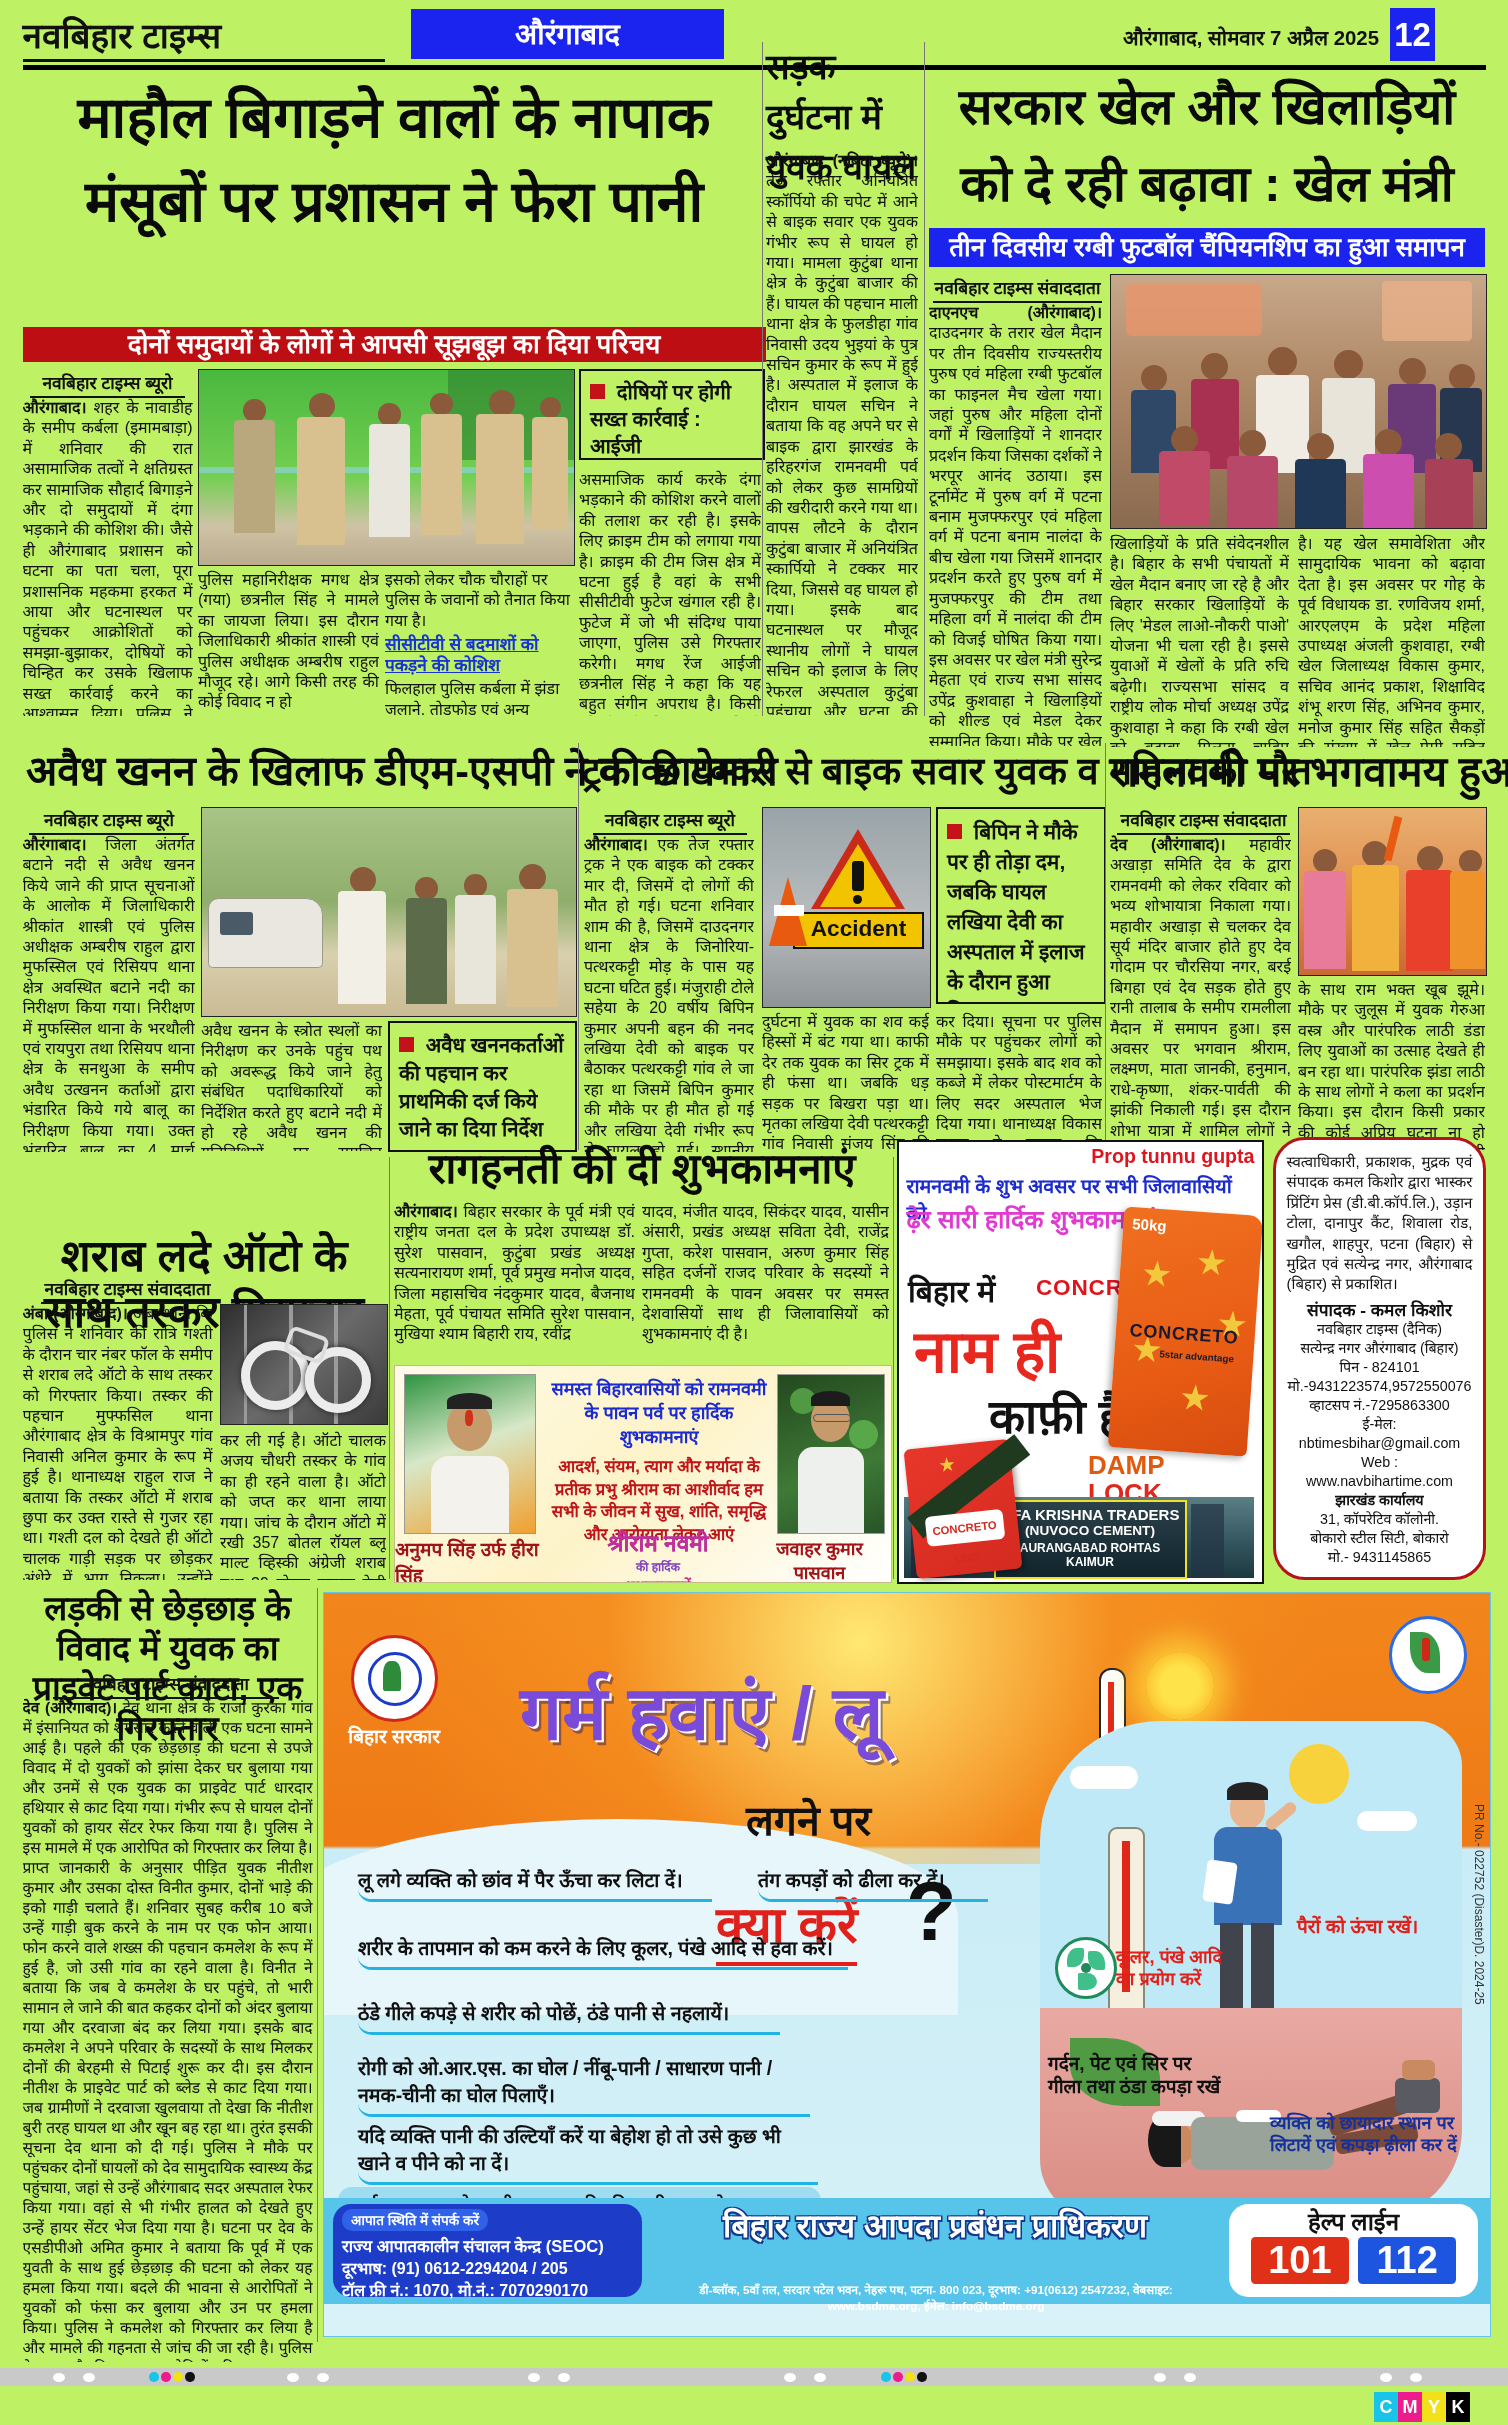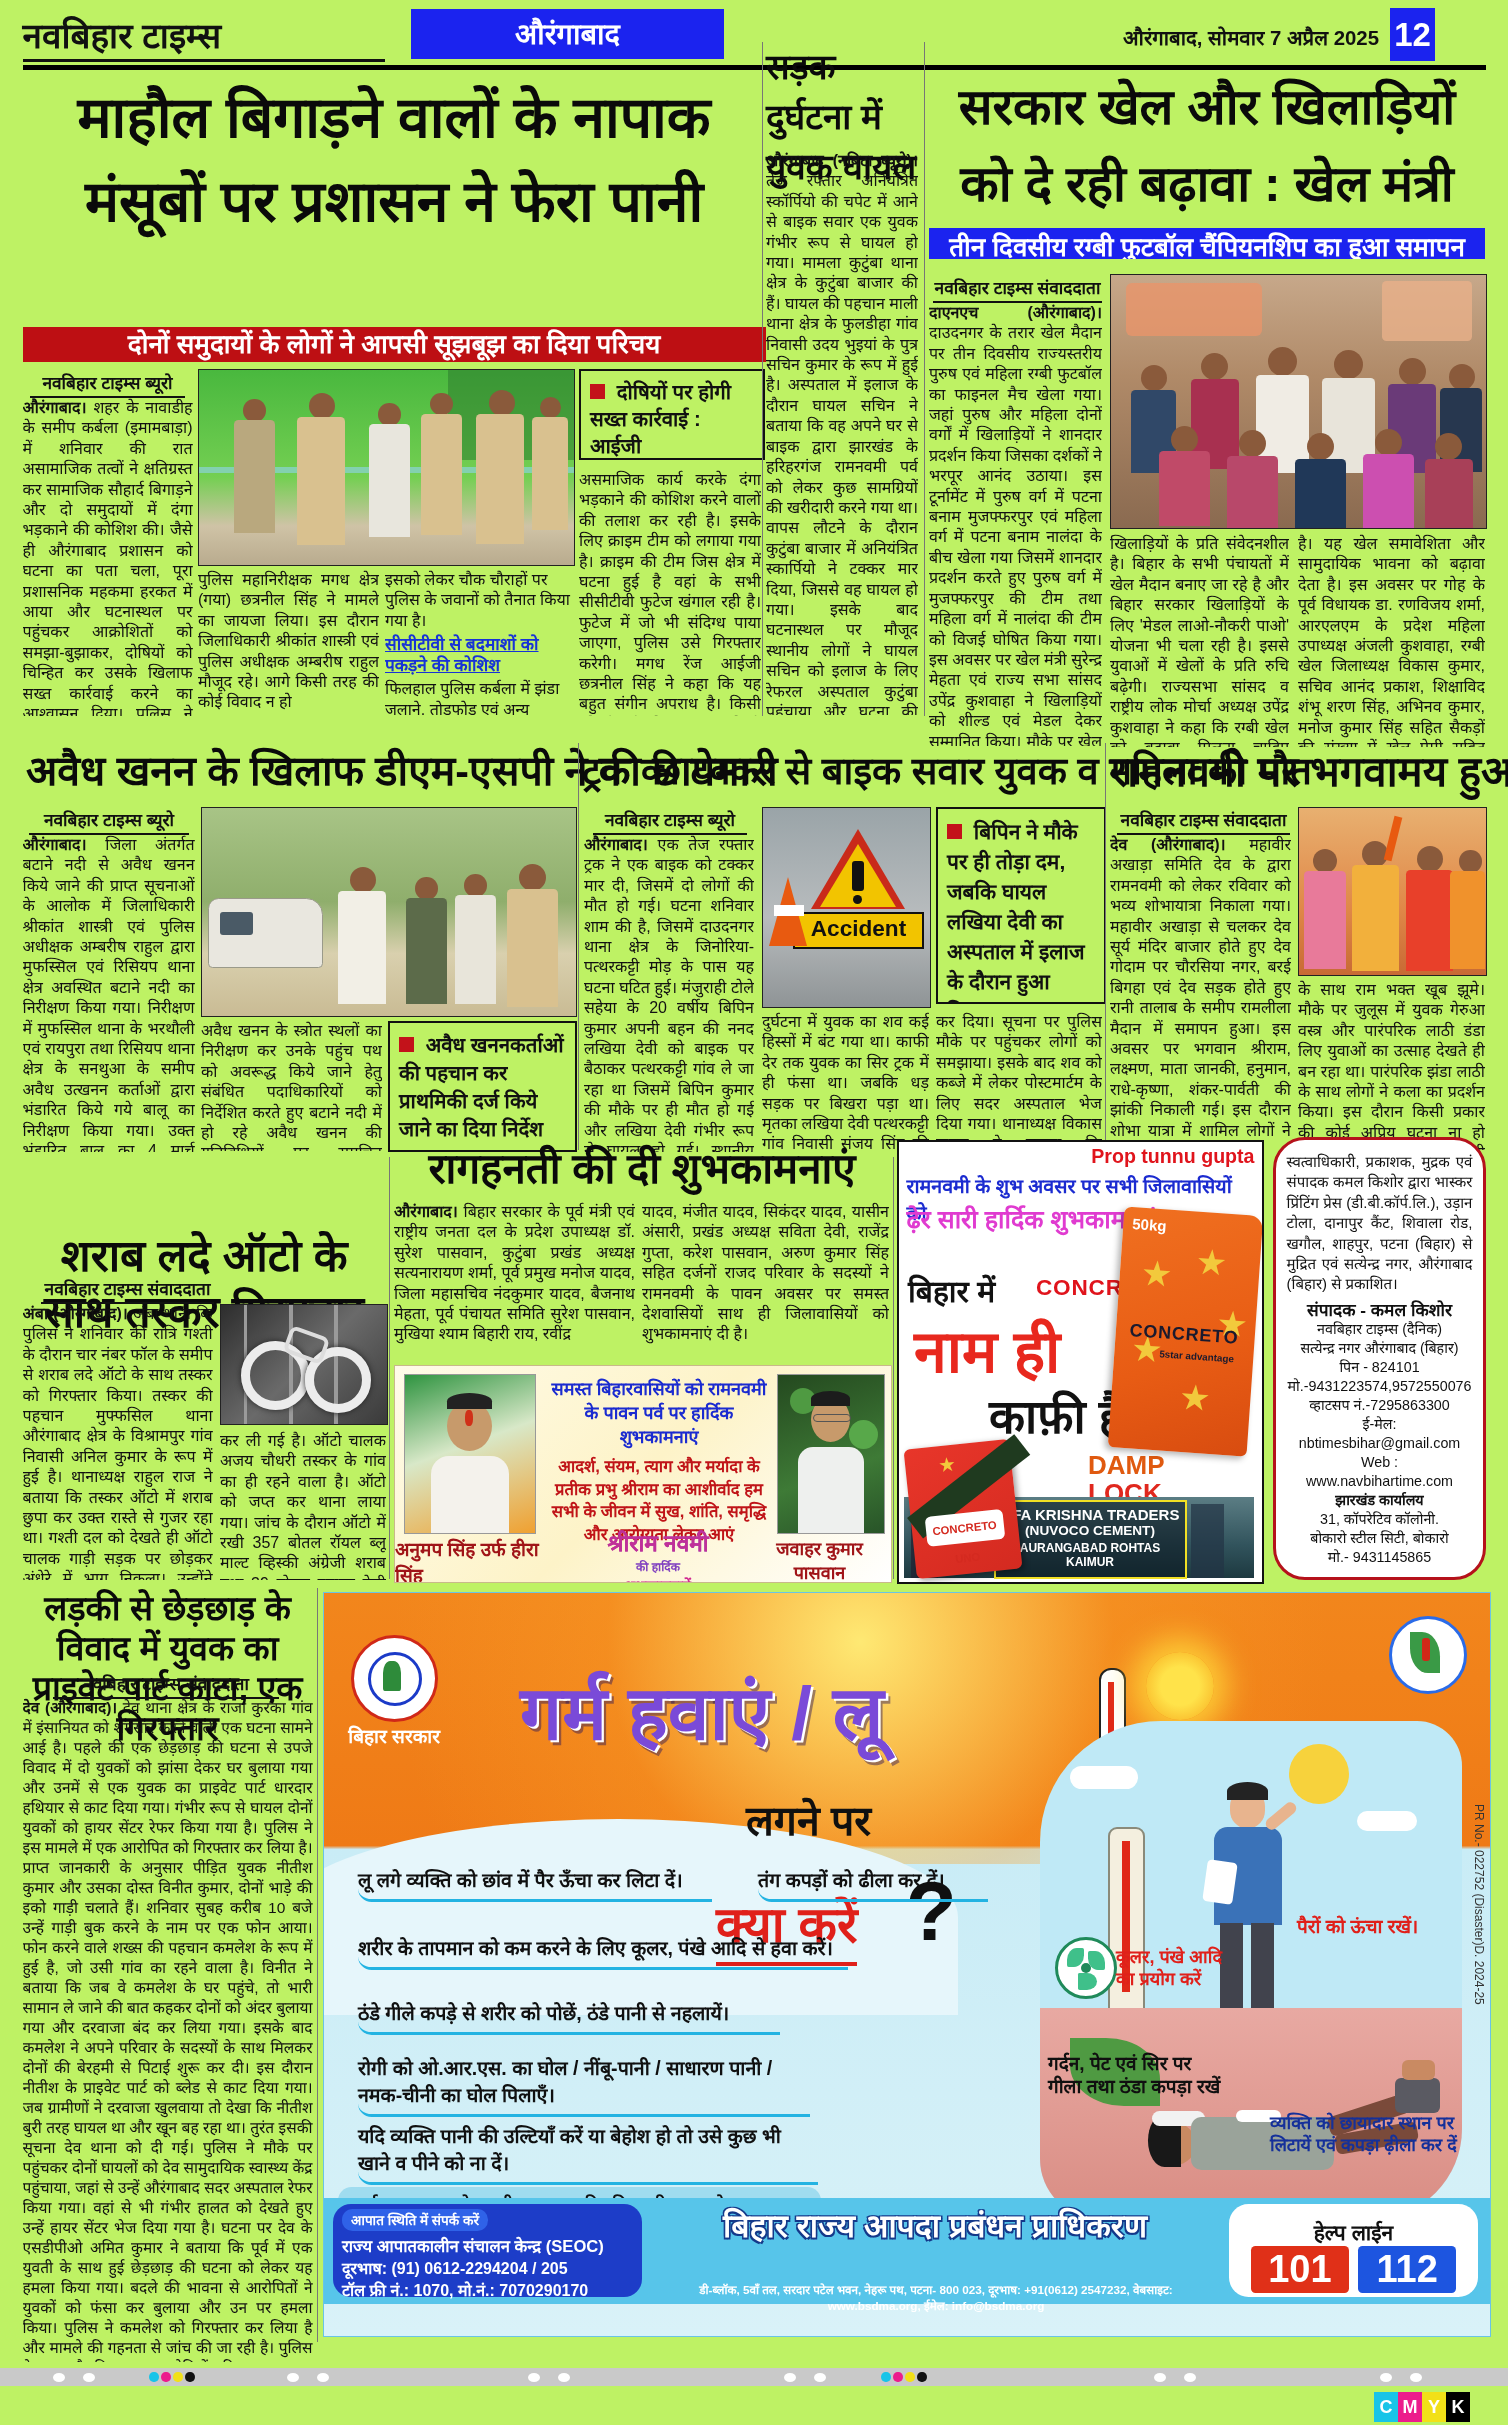--- a/index.html
+++ b/index.html
@@ -77,21 +77,21 @@
   <div class="abs vrule" style="left:762px;top:42px;height:674px;"></div>
   <div class="abs vrule" style="left:924px;top:42px;height:674px;"></div>
 
   <div class="abs hl" style="left:766px;top:42px;width:152px;height:104px;font-size:35px;line-height:50px;text-align:left;">सड़क दुर्घटना में युवक घायल</div>
   <div class="abs body" style="left:766px;top:151px;width:152px;height:564px;">
     <b>औरंगाबाद (नबिटा ब्यूरो)।</b>
     <span>तेज रफ्तार अनियंत्रित स्कॉर्पियो की चपेट में आने से बाइक सवार एक युवक गंभीर रूप से घायल हो गया। मामला कुटुंबा थाना क्षेत्र के कुटुंबा बाजार की हैं। घायल की पहचान माली थाना क्षेत्र के फुलडीहा गांव निवासी उदय भुइयां के पुत्र सचिन कुमार के रूप में हुई है। अस्पताल में इलाज के दौरान घायल सचिन ने बताया कि वह अपने घर से बाइक द्वारा झारखंड के हरिहरगंज रामनवमी पर्व को लेकर कुछ सामग्रियों की खरीदारी करने गया था। वापस लौटने के दौरान कुटुंबा बाजार में अनियंत्रित स्कार्पियो ने टक्कर मार दिया, जिससे वह घायल हो गया। इसके बाद घटनास्थल पर मौजूद स्थानीय लोगों ने घायल सचिन को इलाज के लिए रेफरल अस्पताल कुटुंबा पहुंचाया और घटना की सूचना परिजनों को दी। सूचना पर परिजन रेफरल अस्पताल कुटुंबा पहुंचे एवं युवक का हाल जाना। वहीं चिकित्सकों ने प्राथमिक उपचार उपरांत स्थिति की गंभीरता को देखते हुए सचिन को बेहतर इलाज के लिए सदर अस्पताल रेफर कर दिया।</span>
   </div>
 
   <div class="abs hl" style="left:929px;top:69px;width:556px;height:154px;font-size:50px;line-height:77px;">सरकार खेल और खिलाड़ियों को दे रही बढ़ावा : खेल मंत्री</div>
-  <div class="abs strap" style="left:929px;top:228px;width:556px;height:31px;background:#1b23ef;font-size:26px;line-height:39px;">तीन दिवसीय रग्बी फुटबॉल चैंपियनशिप का हुआ समापन</div>
+  <div class="abs strap" style="left:929px;top:228px;width:556px;height:39px;background:#1b23ef;font-size:26px;line-height:39px;">तीन दिवसीय रग्बी फुटबॉल चैंपियनशिप का हुआ समापन</div>
   <div class="abs byline" style="left:933px;top:276px;width:169px;">नवबिहार टाइम्स संवाददाता</div>
   <div class="abs body" style="left:929px;top:303px;width:173px;height:443px;">
     <b>दाएनएच (औरंगाबाद)।</b>
     <span>दाउदनगर के तरार खेल मैदान पर तीन दिवसीय राज्यस्तरीय पुरुष एवं महिला रग्बी फुटबॉल का फाइनल मैच खेला गया। जहां पुरुष और महिला दोनों वर्गों में खिलाड़ियों ने शानदार प्रदर्शन किया जिसका दर्शकों ने भरपूर आनंद उठाया। इस टूर्नामेंट में पुरुष वर्ग में पटना बनाम मुजफ्फरपुर एवं महिला वर्ग में पटना बनाम नालंदा के बीच खेला गया जिसमें शानदार प्रदर्शन करते हुए पुरुष वर्ग में मुजफ्फरपुर की टीम तथा महिला वर्ग में नालंदा की टीम को विजई घोषित किया गया। इस अवसर पर खेल मंत्री सुरेन्द्र मेहता एवं राज्य सभा सांसद उपेंद्र कुशवाहा ने खिलाड़ियों को शील्ड एवं मेडल देकर सम्मानित किया। मौके पर खेल मंत्री सुरेंद्र मेहता ने खिलाड़ियों को प्रोत्साहित करते हुए कहा कि सरकार खेल और</span>
   </div>
 
   <div class="abs photo" style="left:1110px;top:274px;width:375px;height:253px;background:linear-gradient(180deg,#c7a88a 0%,#b08a68 40%,#8a6a50 100%);">
     <div class="abs" style="left:15px;top:7.5px;width:136px;height:53px;background:#e8956a;border-radius:6px;opacity:.8;"></div>
     <div class="abs" style="left:271px;top:6px;width:90px;height:60px;background:#e8b08a;border-radius:4.5px;opacity:.8;"></div>
     <div class="fighead" style="left:30px;top:90px;width:26px;height:26px;"></div>
@@ -400,21 +400,21 @@
     <div class="abs" style="left:0;top:605px;width:1256px;height:106px;background:#57c5ea;padding-left:30px;">
       <div class="abs" style="left:9px;top:6px;width:309px;height:93px;background:#1d3dc8;border-radius:18px;padding:4.5px 9px;box-sizing:border-box;">
         <div style="display:inline-block;background:#2f62e8;color:#fff;border-radius:10.6px;padding:1.5px 9px;font-size:13.6px;font-weight:bold;">आपात स्थिति में संपर्क करें</div>
         <div style="color:#fff;font-weight:bold;font-size:16.6px;margin-top:3px;">राज्य आपातकालीन संचालन केन्द्र (SEOC)</div>
         <div style="color:#fff;font-weight:bold;font-size:16px;">दूरभाष: (91) 0612-2294204 / 205</div>
         <div style="color:#fff;font-weight:bold;font-size:16px;">टॉल फ्री नं.: 1070, मो.नं.: 7070290170</div>
       </div>
       <div class="abs" style="left:332px;top:4.5px;width:558px;text-align:center;color:#fff;font-weight:bold;font-size:32px;text-shadow:1.5px 1.5px 0 #14398a,-1.5px 1.5px 0 #14398a,1.5px -1.5px 0 #14398a,-1.5px -1.5px 0 #14398a;">बिहार राज्य आपदा प्रबंधन प्राधिकरण</div>
       <div class="abs" style="left:329px;top:83px;width:566px;color:#fff;font-weight:bold;font-size:11.7px;text-align:center;">डी-ब्लॉक, 5वाँ तल, सरदार पटेल भवन, नेहरू पथ, पटना- 800 023, दूरभाष: +91(0612) 2547232, वेबसाइट: www.bsdma.org, ईमेल: info@bsdma.org</div>
       <div class="abs" style="left:905px;top:6px;width:249px;height:93px;background:#fff;border-radius:19.6px;text-align:center;">
-        <div style="font-weight:bold;font-size:21px;margin-top:14px;">हेल्प लाईन</div>
+        <div style="font-weight:bold;font-size:24px;margin-top:0;">हेल्प लाईन</div>
         <div style="display:inline-block;width:98px;height:47px;background:#e03018;color:#fff;font-weight:bold;font-size:38px;line-height:47px;margin-right:6px;border-radius:4.5px;">101</div>
         <div style="display:inline-block;width:98px;height:47px;background:#1d55e0;color:#fff;font-weight:bold;font-size:38px;line-height:47px;border-radius:4.5px;">112</div>
       </div>
     </div>
   </div>
 
   <div class="abs" style="left:0;top:2368px;width:1508px;height:18px;background:#c9c9c9;">
     <div class="abs" style="left:53px;top:4.5px;width:12px;height:9px;background:#fff;border-radius:50%;"></div>
     <div class="abs" style="left:83px;top:4.5px;width:12px;height:9px;background:#fff;border-radius:50%;"></div>
     <div class="abs" style="left:149px;top:3.8px;width:9.8px;height:10.6px;background:#18c4e8;border-radius:50%;"></div>

